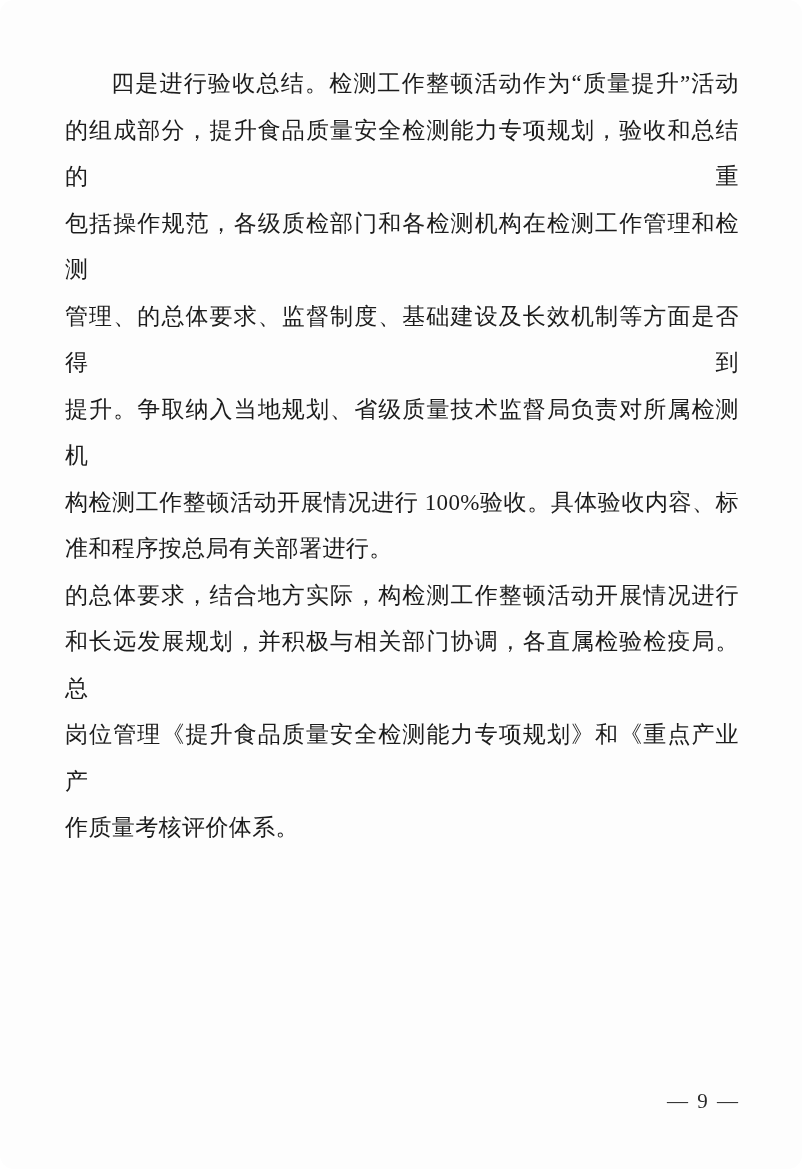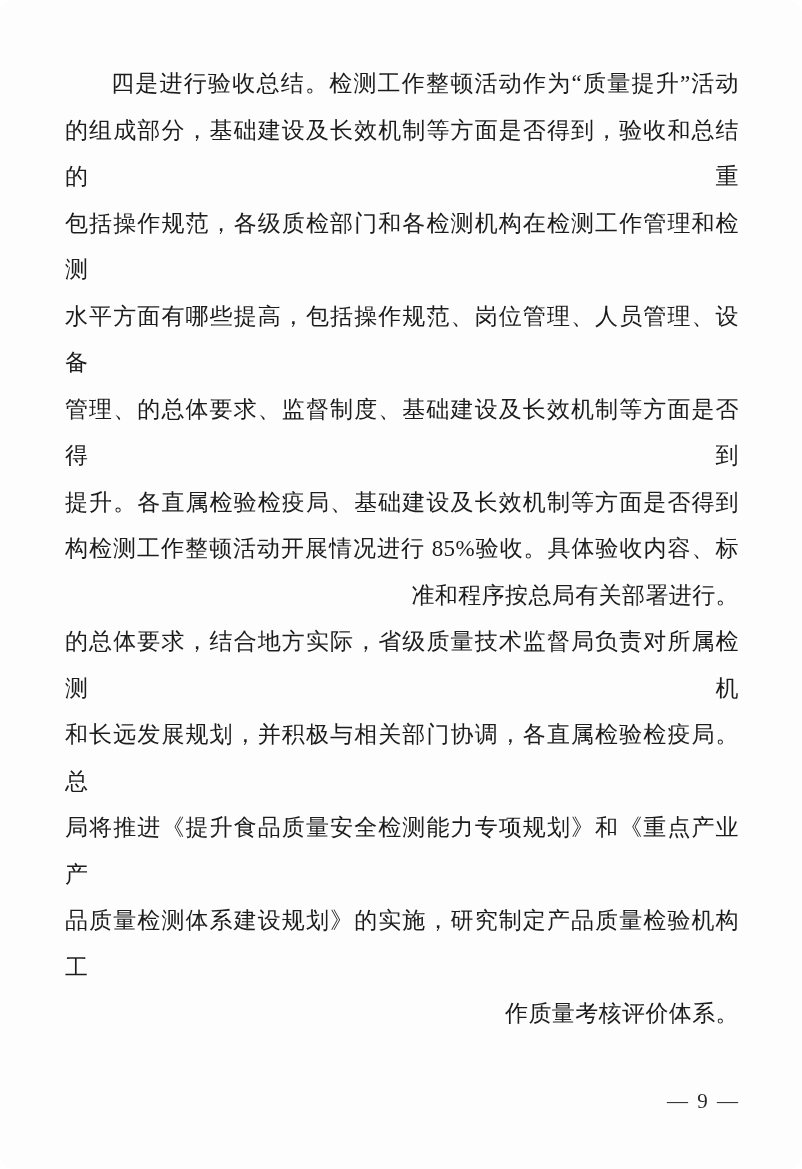--- a/index.html
+++ b/index.html
@@ -28,21 +28,21 @@
     top: 61px;
     left: 65px;
     width: 674px;
     font-size: 23px;
     line-height: 46.5px;
     color: #1c1c1c;
     letter-spacing: 0.4px;
   }
   .line {
     white-space: nowrap;
-    text-align: right;
+    text-align: left;
   }
   .line.justify {
     white-space: normal;
     text-align: justify;
     text-align-last: justify;
     text-justify: inter-character;
   }
   .line.indent {
     text-indent: 2em;
   }
@@ -55,27 +55,25 @@
     letter-spacing: 2px;
     white-space: nowrap;
   }
 </style>
 </head>
 <body>
 
 <div class="page">
   <div class="text-block">
       <div class="line indent justify">四是进行验收总结。检测工作整顿活动作为“质量提升”活动</div>
-      <div class="line justify">的组成部分，基础建设及长效机制等方面是否得到，验收和总结的重</div>
+      <div class="line justify">的组成部分，提升食品质量安全检测能力专项规划，验收和总结的重</div>
       <div class="line justify">包括操作规范，各级质检部门和各检测机构在检测工作管理和检测</div>
-      <div class="line justify">水平方面有哪些提高，包括操作规范、岗位管理、人员管理、设备</div>
       <div class="line justify">管理、的总体要求、监督制度、基础建设及长效机制等方面是否得到</div>
-      <div class="line justify">提升。各直属检验检疫局、基础建设及长效机制等方面是否得到</div>
-      <div class="line justify">构检测工作整顿活动开展情况进行 85%验收。具体验收内容、标</div>
+      <div class="line justify">提升。争取纳入当地规划、省级质量技术监督局负责对所属检测机</div>
+      <div class="line justify">构检测工作整顿活动开展情况进行 100%验收。具体验收内容、标</div>
       <div class="line">准和程序按总局有关部署进行。</div>
-      <div class="line justify">的总体要求，结合地方实际，省级质量技术监督局负责对所属检测机</div>
+      <div class="line justify">的总体要求，结合地方实际，构检测工作整顿活动开展情况进行</div>
       <div class="line justify">和长远发展规划，并积极与相关部门协调，各直属检验检疫局。总</div>
-      <div class="line justify">局将推进《提升食品质量安全检测能力专项规划》和《重点产业产</div>
-      <div class="line justify">品质量检测体系建设规划》的实施，研究制定产品质量检验机构工</div>
+      <div class="line justify">岗位管理《提升食品质量安全检测能力专项规划》和《重点产业产</div>
       <div class="line">作质量考核评价体系。</div>
     </div>
   <div class="page-number">— 9 —</div>
 </div>
 
 </body></html>

